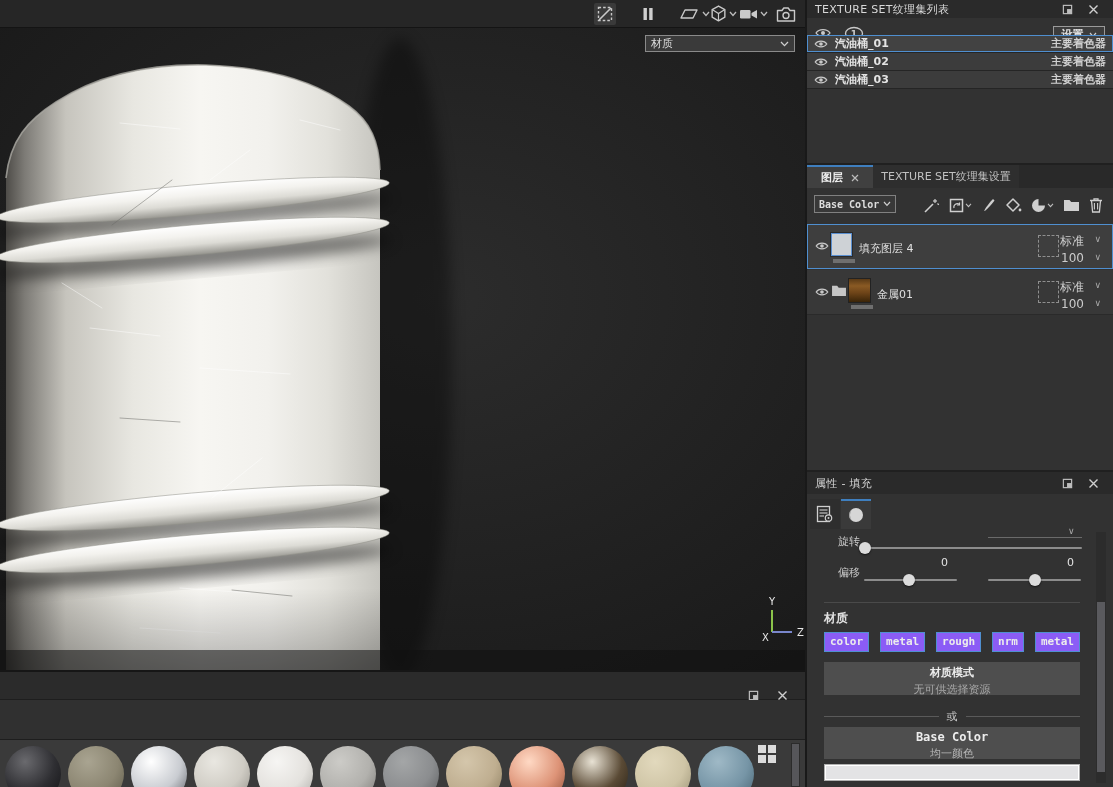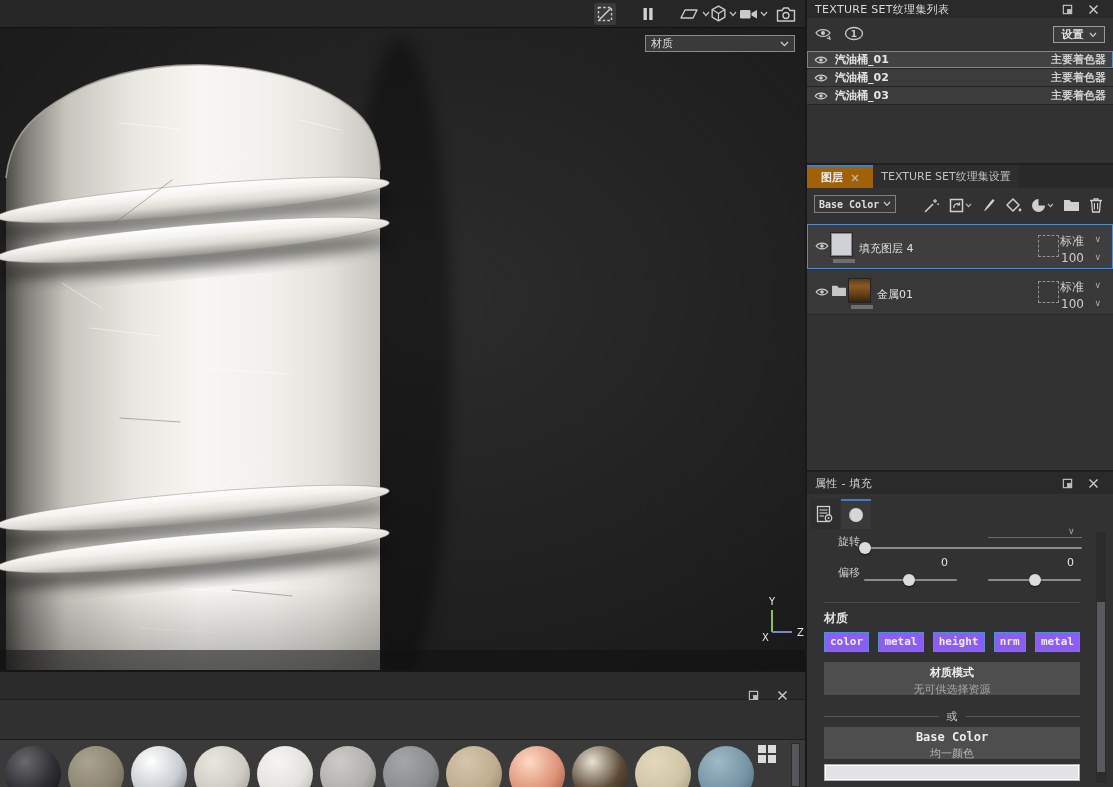--- a/index.html
+++ b/index.html
@@ -36,31 +36,31 @@
   .panel-header{position:relative;height:18px;background:#2a2a2a;display:flex;align-items:center;padding-left:8px;
     font-weight:normal;font-size:11px;letter-spacing:.3px;color:#d8d8d8;}
   .win-btn{position:absolute;top:3px;width:12px;height:12px;display:flex;align-items:center;justify-content:center;}
   .divider-h{height:2px;background:#202020;}
 
   
   .ts-panel{position:absolute;left:0;top:0;width:100%;height:163px;}
   .ts-controls{position:absolute;left:0;top:24px;width:100%;height:20px;}
   .settings-btn{position:absolute;right:8px;top:2px;width:52px;height:17px;border:1px solid #9a9a9a;background:#3c3c3c;
     box-sizing:border-box;display:flex;align-items:center;justify-content:center;gap:5px;font-size:11px;color:#e0e0e0;font-weight:bold;}
-  .ts-list{position:absolute;left:0;top:51px;width:100%;text-align:center;}
+  .ts-list{position:absolute;left:0;top:35px;width:100%;text-align:center;}
   .ts-row{height:18px;background:#3c3c3c;border-bottom:1px solid #252525;display:flex;align-items:center;padding:0 7px;box-sizing:border-box;}
   .ts-row .name{font-weight:bold;margin-left:7px;color:#e4e4e4;}
   .ts-row .shader{margin-left:auto;color:#d0d0d0;font-weight:bold;}
   .ts-row.selected{box-shadow:inset 0 0 0 1px #4f8fd0;background:#424242;}
 
   
   .layers-panel{position:absolute;left:0;top:165px;width:100%;height:305px;}
   .tabbar{position:absolute;left:0;top:0;width:100%;height:23px;background:#292929;}
   .tab{position:absolute;top:0;height:23px;display:flex;align-items:center;justify-content:center;gap:8px;box-sizing:border-box;font-size:11px;}
-  .tab.active{background:#a16207;border-top:2px solid #3f7fbf;font-weight:bold;color:#eee;}
+  .tab.active{background:#404040;border-top:2px solid #3f7fbf;font-weight:bold;color:#eee;}
   .tab.inactive{background:#2e2e2e;color:#c0c0c0;}
   .lp-toolbar{position:absolute;left:0;top:28px;width:100%;height:24px;}
   .chan-select{position:absolute;left:7px;top:2px;width:82px;height:18px;border:1px solid #808080;background:#383838;
     box-sizing:border-box;display:flex;align-items:center;justify-content:space-between;padding:0 4px;font-size:10px;font-weight:bold;color:#ddd;}
   .lp-icons{position:absolute;right:10px;top:2px;height:20px;display:flex;align-items:center;gap:9px;}
   .layer-row{position:absolute;left:0;width:100%;height:45px;box-sizing:border-box;}
   .layer-row.selected{box-shadow:inset 0 0 0 1px #4f8fd0;background:#3e3e3e;}
   .layer-row.normal{background:#383838;border-bottom:1px solid #2a2a2a;}
   .thumb{position:absolute;width:21px;height:23px;box-sizing:border-box;}
   .thumb.fill{background:#ced2d6;border:1px solid #5a8fd0;box-shadow:0 0 0 1px #2a2a2a;}
@@ -481,21 +481,21 @@
     <div class="slider-handle" style="left:96px;top:102px;"></div>
     <div class="slider-track" style="left:181px;top:107px;width:93px;"></div>
     <div class="slider-handle" style="left:222px;top:102px;"></div>
 
     <div class="abs" style="left:17px;right:33px;top:130px;height:1px;background:#4a4a4a;"></div>
     <span class="plabel" style="left:17px;top:138px;font-weight:bold;font-size:12px;color:#e0e0e0;">材质</span>
 
     <div class="abs" style="left:17px;right:33px;top:160px;display:flex;justify-content:space-between;">
       <span class="chan-btn">color</span>
       <span class="chan-btn">metal</span>
-      <span class="chan-btn">height</span>
+      <span class="chan-btn">rough</span>
       <span class="chan-btn">nrm</span>
       <span class="chan-btn">metal</span>
     </div>
 
     <div class="mode-box" style="top:190px;height:33px;">
       <div class="t">材质模式</div>
       <div class="h">无可供选择资源</div>
     </div>
 
     <div class="or-row" style="top:237px;">

